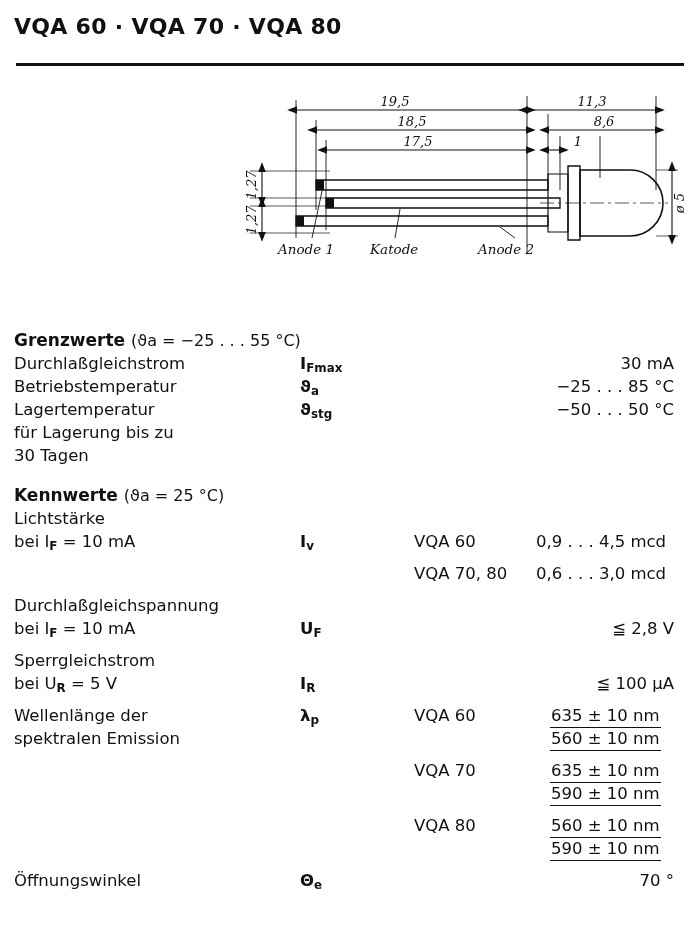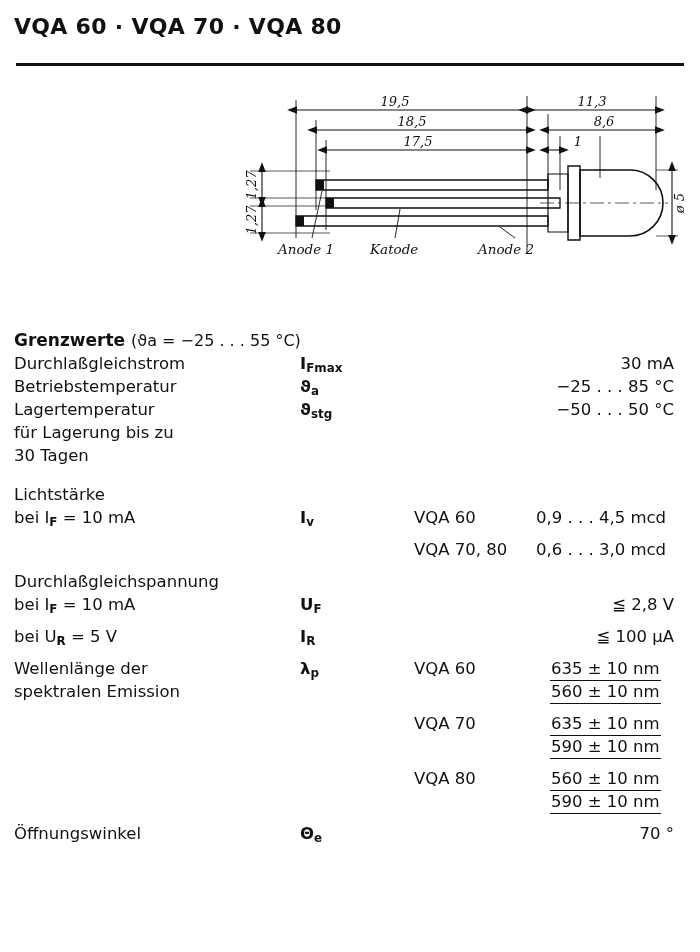--- a/index.html
+++ b/index.html
@@ -262,20 +262,24 @@
 
     <div class="row">
       <span class="c-name">für Lagerung bis zu</span>
     </div>
     <div class="row">
       <span class="c-name">30 Tagen</span>
     </div>
 
     <div class="gap-md"></div>
 
+    <div class="sec-head">
+      <span>Kennwerte</span>
+      <span class="cond">(ϑa = 25 °C)</span>
+    </div>
 
     <div class="row">
       <span class="c-name">Lichtstärke</span>
     </div>
     <div class="row">
       <span class="c-name"><span>bei I</span><sub>F</sub><span> = 10 mA</span></span>
       <span class="c-sym"><span>I</span><sub>v</sub></span>
       <span class="c-type">VQA 60</span>
       <span class="c-val-mid">0,9 . . . 4,5 mcd</span>
     </div>
@@ -292,20 +296,23 @@
     </div>
     <div class="row">
       <span class="c-name"><span>bei I</span><sub>F</sub><span> = 10 mA</span></span>
       <span class="c-sym"><span>U</span><sub>F</sub></span>
       <span class="c-val">≦ 2,8 V</span>
     </div>
 
     <div class="gap-sm"></div>
 
     <div class="row">
+      <span class="c-name">Sperrgleichstrom</span>
+    </div>
+    <div class="row">
       <span class="c-name"><span>bei U</span><sub>R</sub><span> = 5 V</span></span>
       <span class="c-sym"><span>I</span><sub>R</sub></span>
       <span class="c-val">≦ 100 µA</span>
     </div>
 
     <div class="gap-sm"></div>
 
     <div class="row">
       <span class="c-name">Wellenlänge der</span>
       <span class="c-sym"><span>λ</span><sub>p</sub></span>

